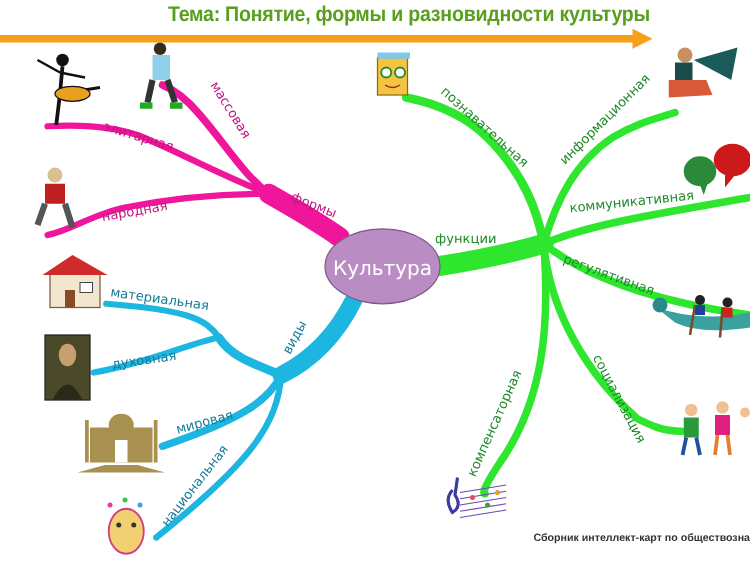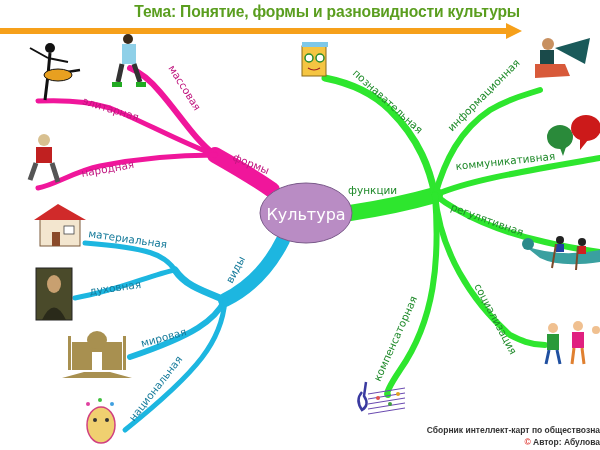--- a/index.html
+++ b/index.html
@@ -5,21 +5,21 @@
   html, body { margin: 0; padding: 0; background: #ffffff; }
   body { width: 600px; height: 450px; overflow: hidden; position: relative; font-family: "DejaVu Sans", sans-serif; }
   .title {
     position: absolute; left: 0; top: 2px; width: 520px; text-align: right;
     font-family: "Liberation Sans", sans-serif; font-weight: bold; font-size: 17px;
     color: #5a9e1f; letter-spacing: -0.2px; transform: scaleX(0.92); transform-origin: right center;
   }
   svg.map { position: absolute; left: 0; top: 0; }
   .lbl { font-family: "DejaVu Sans", sans-serif; font-size: 10.5px; }
   .credits {
-    position: absolute; right: 0; top: 424px; text-align: right;
+    position: absolute; right: 0; top: 424px; text-align: center;
     font-family: "Liberation Sans", sans-serif; font-size: 8.5px; font-weight: bold; color: #333;
     line-height: 12px; white-space: nowrap; margin-left: 12px;
   }
   .credits .cr { color: #e0403a; }
 </style>
 </head>
 <body>
 
 <div class="title">Тема: Понятие, формы и разновидности культуры</div>
 
@@ -187,14 +187,13 @@
       <line x1="368" y1="414" x2="405" y2="408"></line>
     </g>
     <circle cx="378" cy="398" r="2" fill="#e05050"></circle>
     <circle cx="390" cy="404" r="2" fill="#40a040"></circle>
     <circle cx="398" cy="394" r="2" fill="#e0a020"></circle>
   </g>
 </svg>
 
 <div class="credits">
   <div>Сборник интеллект-карт по обществозна</div>
-  <div><span class="cr">©</span><span> Автор: Абулова</span></div>
 </div>
 
 </body></html>

